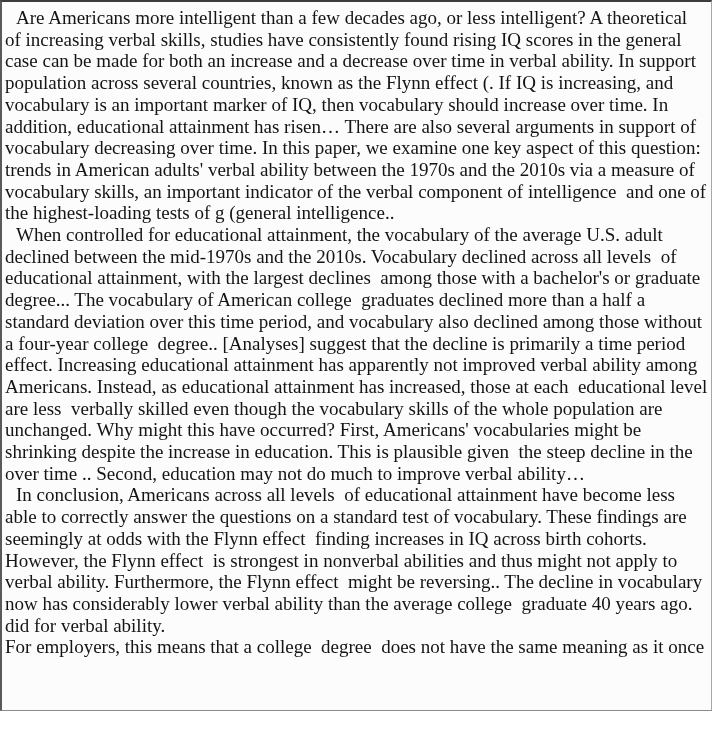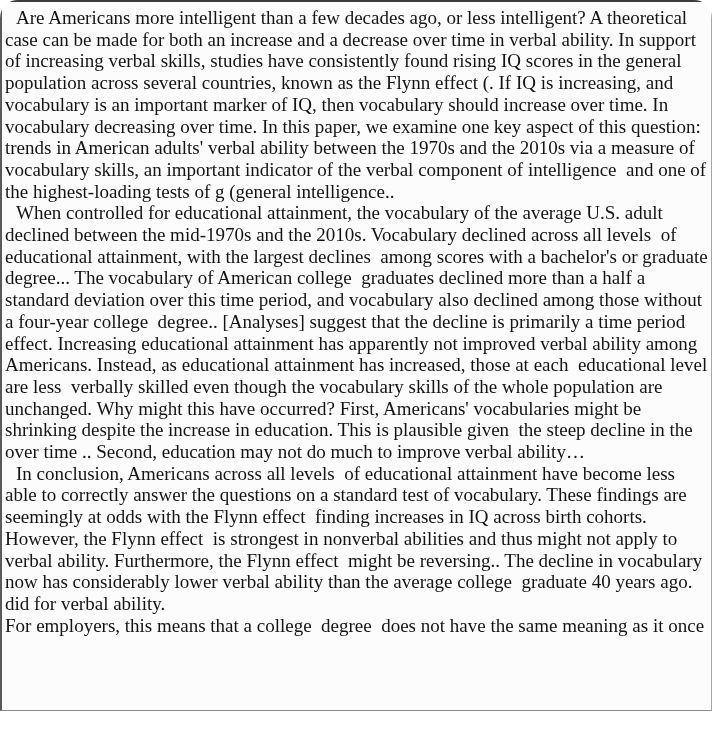--- a/index.html
+++ b/index.html
@@ -7,21 +7,20 @@
     padding: 0;
     background: #ffffff;
   }
   .page {
     position: relative;
     width: 712px;
     height: 730px;
     background: #ffffff;
     overflow: hidden;
     font-family: "Liberation Serif", "DejaVu Serif", serif;
-    border-radius: 18px;
   }
   .doc-box {
     position: absolute;
     left: 0;
     top: 0;
     width: 712px;
     height: 711px;
     box-sizing: border-box;
     background: #fcfcfc;
     border-top: 2px solid #3d3d3d;
@@ -44,34 +43,35 @@
   }
 </style>
 </head>
 <body>
 
 <div class="page">
   <div class="doc-box">
 
     <div class="para">
       <div class="line">Are Americans more intelligent than a few decades ago, or less intelligent? A theoretical</div>
+      <div class="line">of increasing verbal skills, studies have consistently found rising IQ scores in the general</div>
       <div class="line">case can be made for both an increase and a decrease over time in verbal ability. In support</div>
-      <div class="line">of increasing verbal skills, studies have consistently found rising IQ scores in the general</div>
       <div class="line">population across several countries, known as the Flynn effect (. If IQ is increasing, and</div>
       <div class="line">vocabulary is an important marker of IQ, then vocabulary should increase over time. In</div>
+      <div class="line">addition, educational attainment has risen… There are also several arguments in support of</div>
       <div class="line">vocabulary decreasing over time. In this paper, we examine one key aspect of this question:</div>
       <div class="line">trends in American adults' verbal ability between the 1970s and the 2010s via a measure of</div>
       <div class="line">vocabulary skills, an important indicator of the verbal component of intelligence  and one of</div>
       <div class="line">the highest-loading tests of g (general intelligence..</div>
     </div>
 
     <div class="para">
       <div class="line">When controlled for educational attainment, the vocabulary of the average U.S. adult</div>
       <div class="line">declined between the mid-1970s and the 2010s. Vocabulary declined across all levels  of</div>
-      <div class="line">educational attainment, with the largest declines  among scores with a bachelor's or graduate</div>
+      <div class="line">educational attainment, with the largest declines  among those with a bachelor's or graduate</div>
       <div class="line">degree... The vocabulary of American college  graduates declined more than a half a</div>
       <div class="line">standard deviation over this time period, and vocabulary also declined among those without</div>
       <div class="line">a four-year college  degree.. [Analyses] suggest that the decline is primarily a time period</div>
       <div class="line">effect. Increasing educational attainment has apparently not improved verbal ability among</div>
       <div class="line">Americans. Instead, as educational attainment has increased, those at each  educational level</div>
       <div class="line">are less  verbally skilled even though the vocabulary skills of the whole population are</div>
       <div class="line">unchanged. Why might this have occurred? First, Americans' vocabularies might be</div>
       <div class="line">shrinking despite the increase in education. This is plausible given  the steep decline in the</div>
       <div class="line">over time .. Second, education may not do much to improve verbal ability…</div>
     </div>

